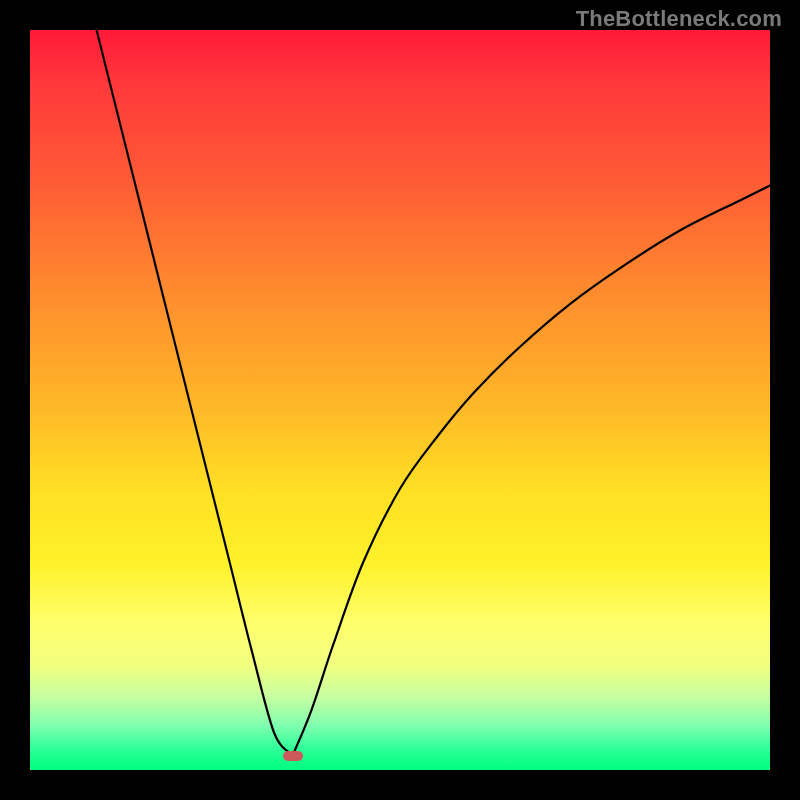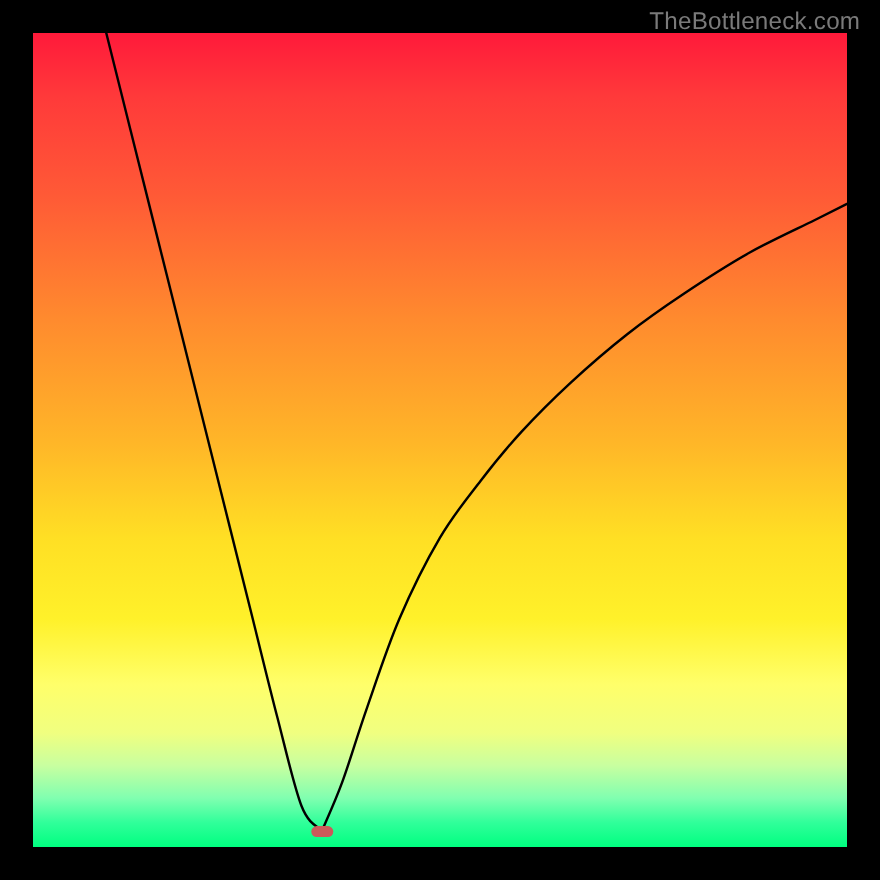--- a/index.html
+++ b/index.html
@@ -33,21 +33,21 @@
       #00ff80 100%
     );
   }
   .watermark {
     position: absolute;
     top: 6px;
     right: 18px;
     color: #7a7a7a;
     font-size: 22px;
     letter-spacing: 0.2px;
-    font-weight: 400;
+    font-weight: 700;
     user-select: none;
   }
   svg.curve {
     position: absolute;
     left: 0;
     top: 0;
     width: 740px;
     height: 740px;
   }
   .marker {

